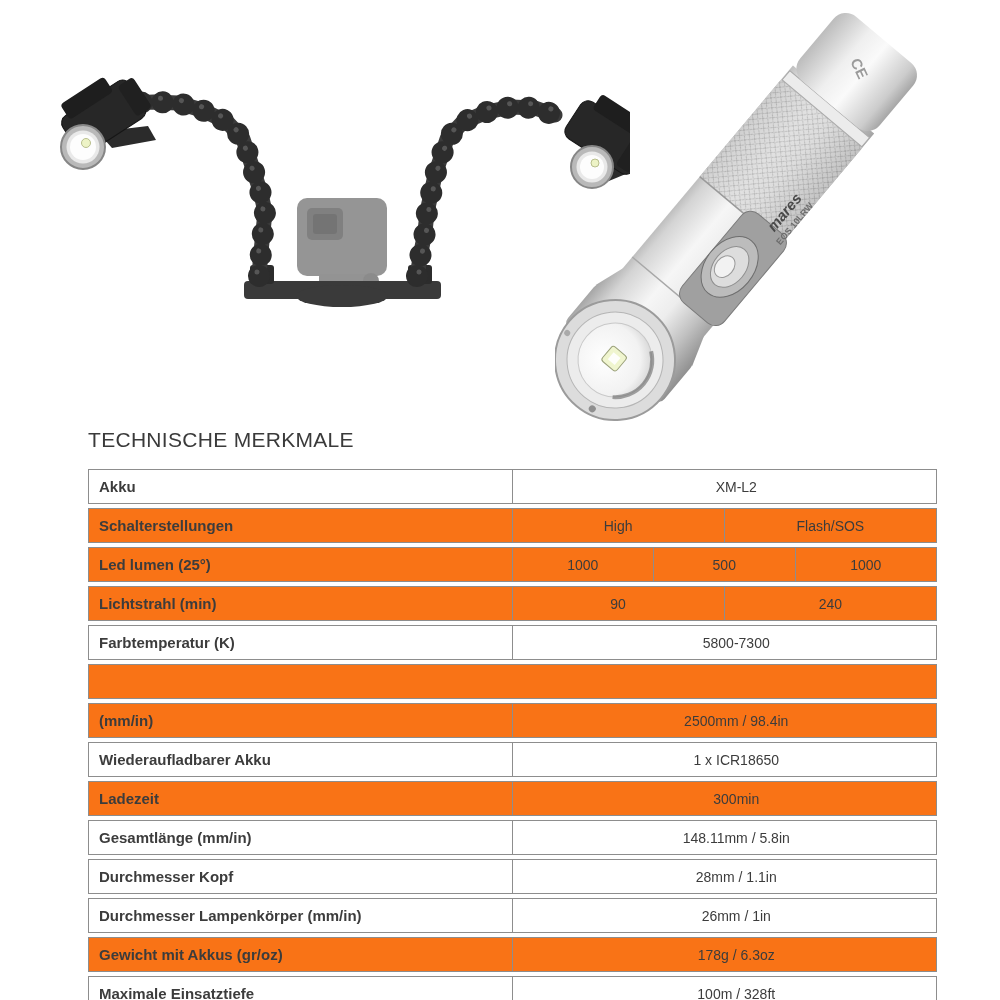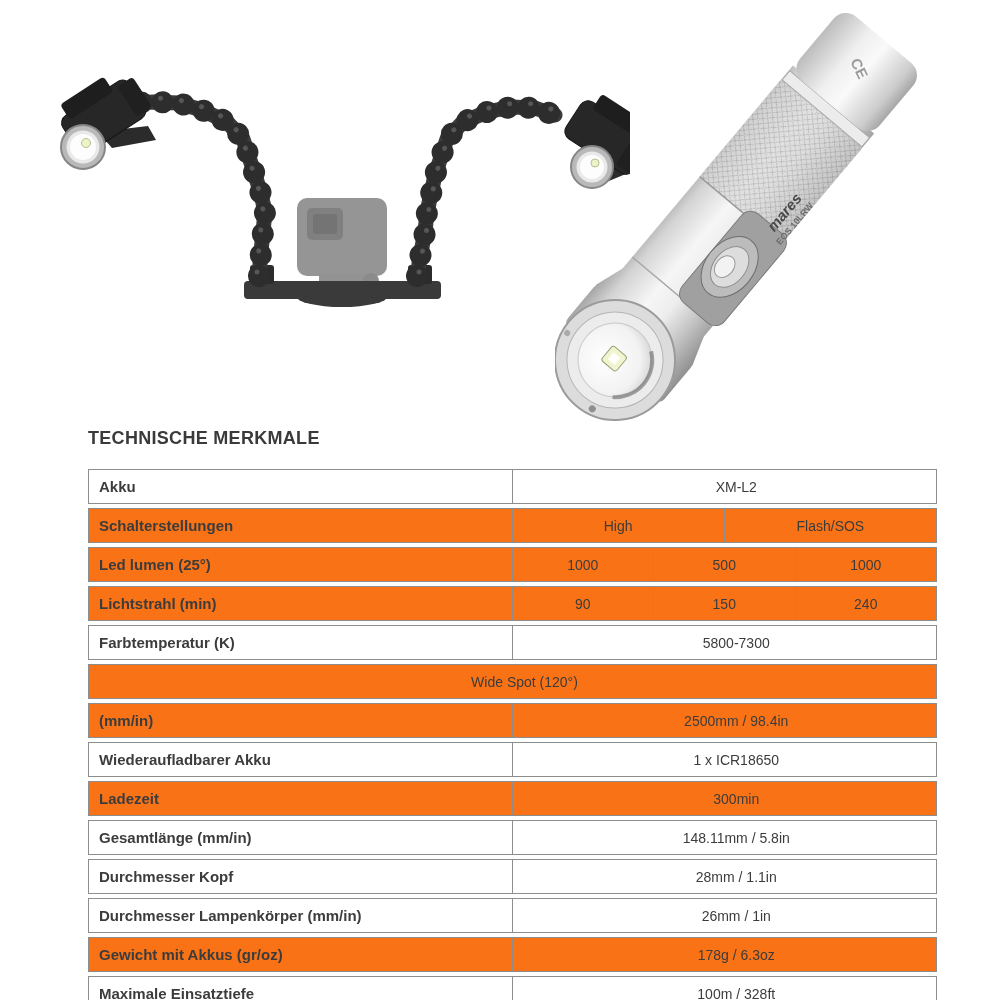--- a/index.html
+++ b/index.html
@@ -5,21 +5,21 @@
   html,body{margin:0;padding:0;background:#fff;}
   .canvas{position:relative;width:1000px;height:1000px;background:#ffffff;overflow:hidden;
           font-family:"Liberation Sans",sans-serif;color:#3c3c3c;}
 
   
   .photo{position:absolute;}
   #tray-photo{left:30px;top:70px;}
   #flashlight-photo{left:555px;top:0px;}
 
   
-  .section-title{position:absolute;left:88px;top:428px;font-size:18px;font-weight:700;
+  .section-title{position:absolute;left:88px;top:428px;font-size:21px;font-weight:400;
                  letter-spacing:0.3px;color:#3a3a3a;}
 
   
   .spec-table{position:absolute;left:88px;top:469px;width:849px;}
   .t-row{display:flex;align-items:stretch;height:33px;margin-bottom:4px;
          border:1px solid #8d8d8d;background:#ffffff;box-sizing:content-box;}
   .t-row.shaded{background:#f97316;}
   .cell{display:flex;align-items:center;box-sizing:border-box;}
   .cell.label{width:50%;padding-left:10px;font-weight:700;font-size:15px;color:#3c3c3c;
               border-right:1px solid #8d8d8d;white-space:nowrap;}
@@ -177,31 +177,29 @@
     <div class="t-row shaded">
       <div class="cell label">Led lumen (25°)</div>
       <div class="cell val">1000</div>
       <div class="cell val">500</div>
       <div class="cell val">1000</div>
     </div>
 
     <div class="t-row shaded">
       <div class="cell label">Lichtstrahl (min)</div>
       <div class="cell val">90</div>
-      <div class="cell val">150</div>
       <div class="cell val">240</div>
     </div>
 
     <div class="t-row">
       <div class="cell label">Farbtemperatur (K)</div>
       <div class="cell val span3">5800-7300</div>
     </div>
 
     <div class="t-row shaded">
-      <div class="cell val span3">Wide Spot (120°)</div>
     </div>
 
     <div class="t-row shaded">
       <div class="cell label">(mm/in)</div>
       <div class="cell val span3">2500mm / 98.4in</div>
     </div>
 
     <div class="t-row">
       <div class="cell label">Wiederaufladbarer Akku</div>
       <div class="cell val span3">1 x ICR18650</div>

